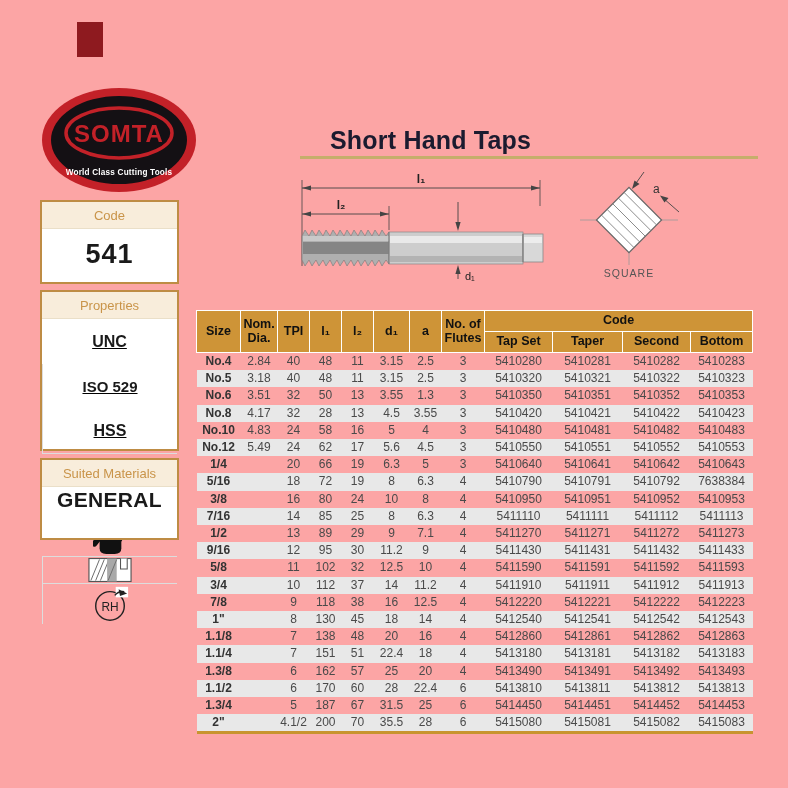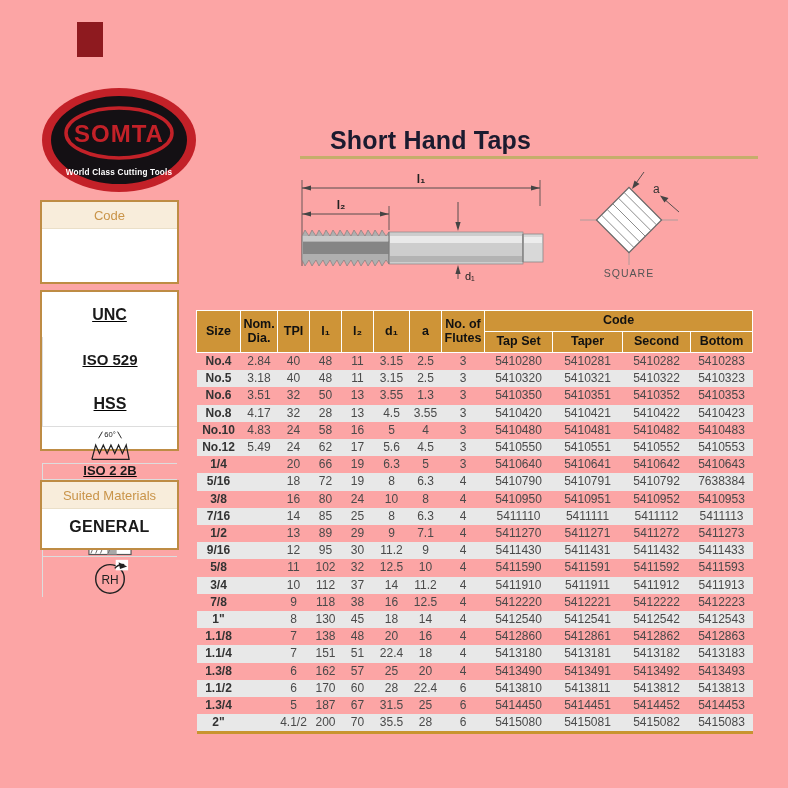--- a/index.html
+++ b/index.html
@@ -29,22 +29,22 @@
   .code-value{text-align:center;font-size:27px;font-weight:bold;color:#1a1a1a;padding-top:10px;letter-spacing:1px;}
   .props-panel{top:290px;height:161px;}
   .props-grid{display:grid;grid-template-columns:1fr;grid-template-rows:45px 45px 44px;text-decoration:underline;}
   .prop-cell{display:flex;align-items:center;justify-content:center;text-align:center;
              border-left:1px solid #DDD;border-top:1px solid #DDD;overflow:hidden;}
   .prop-cell:nth-child(3n+1){border-left:none;}
   .prop-cell:nth-child(-n+3){border-top:none;}
   .p-big{font-size:16px;font-weight:bold;color:#1a1a1a;line-height:1.0;}
   .p-med{font-size:13px;font-weight:600;color:#1a1a1a;line-height:1.15;}
   .p-small{font-size:9px;font-weight:bold;color:#1a1a1a;line-height:1.15;}
-  .mat-panel{top:480px;height:70px;}
-  .mat-value{text-align:center;font-size:16px;font-weight:bold;color:#1a1a1a;padding-top:9px;letter-spacing:.3px;}
+  .mat-panel{top:458px;height:82px;}
+  .mat-value{text-align:center;font-size:21px;font-weight:bold;color:#1a1a1a;padding-top:1px;letter-spacing:.3px;}
 
   
   .spec-table{position:absolute;left:196px;top:278px;width:556px;border-collapse:collapse;
               table-layout:fixed;border-bottom:3px solid #C8942F;margin-top:32px;}
   .spec-table th{background:#CE9437;color:#111;font-size:12.5px;font-weight:bold;
                  border:1px solid #fff;padding:0;height:20px;white-space:pre-line;line-height:1.1;}
   .spec-table td{font-size:12px;color:#4a4a4a;text-align:center;padding:0;height:17.2px;line-height:17.2px;
                  white-space:nowrap;overflow:hidden;}
   .spec-table tbody tr:nth-child(even){background:#E8E8E8;}
   .spec-table td.size-col{font-weight:bold;color:#333;}
@@ -128,23 +128,25 @@
       <polygon points="56,21 58.5,12.5 63.5,16" fill="#444"></polygon>
       <line x1="103" y1="44" x2="87" y2="30" stroke="#444" stroke-width="0.9"></line>
       <polygon points="84,27.5 92.5,30 88.5,34.5" fill="#444"></polygon>
       <text x="77" y="25" font-family="Liberation Sans, sans-serif" font-size="12" fill="#333">a</text>
       <text x="53" y="109" text-anchor="middle" font-family="Liberation Sans, sans-serif" font-size="10.5" fill="#555" letter-spacing="1">SQUARE</text>
     </svg>
   </div>
 
   <div class="panel code-panel">
     <div class="panel-header">Code</div>
+    <div class="code-value">541</div>
   </div>
 
   <div class="panel props-panel">
+    <div class="panel-header">Properties</div>
     <div class="props-grid">
       <div class="prop-cell p-big">UNC</div>
       <div class="prop-cell p-big" style="font-size:15px;">ISO 529</div>
       <div class="prop-cell p-big">HSS</div>
 
       <div class="prop-cell">
         <svg width="42" height="36" viewBox="0 0 44 36">
           <text x="22" y="10" text-anchor="middle" font-family="Liberation Sans, sans-serif" font-size="8" fill="#222">60°</text>
           <line x1="10" y1="11" x2="14" y2="4" stroke="#222" stroke-width="1"></line>
           <line x1="30" y1="4" x2="34" y2="11" stroke="#222" stroke-width="1"></line>

